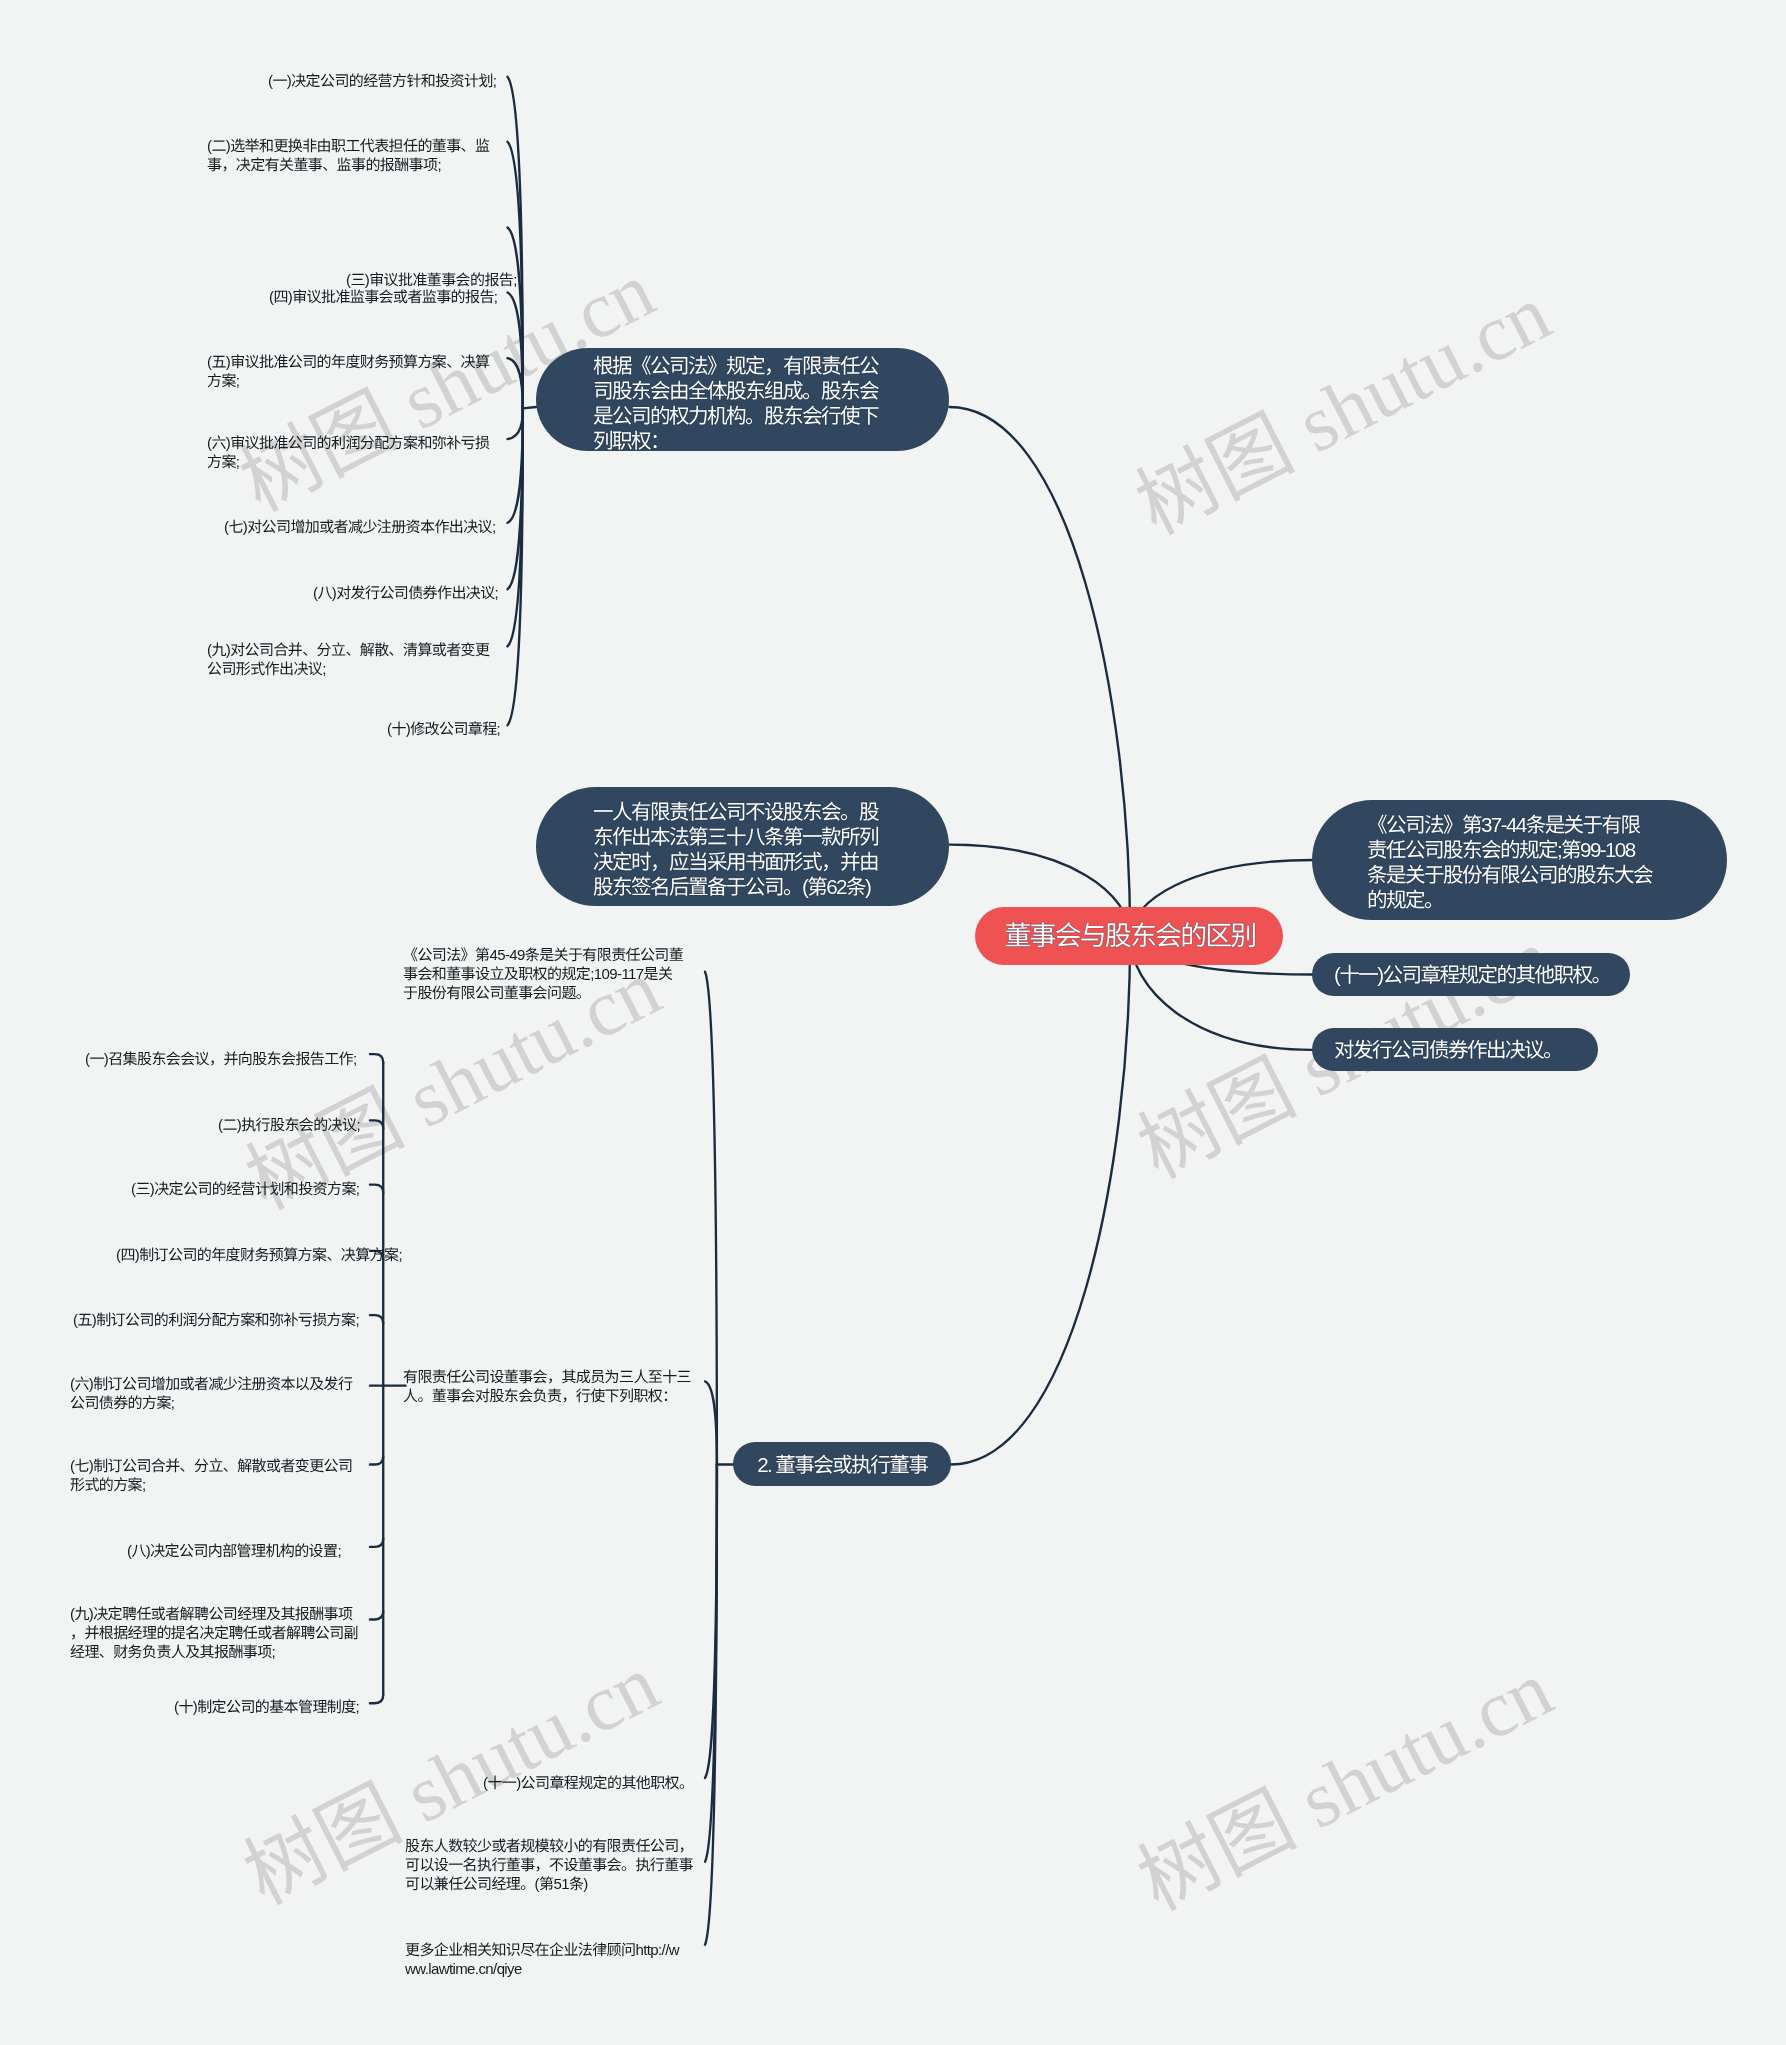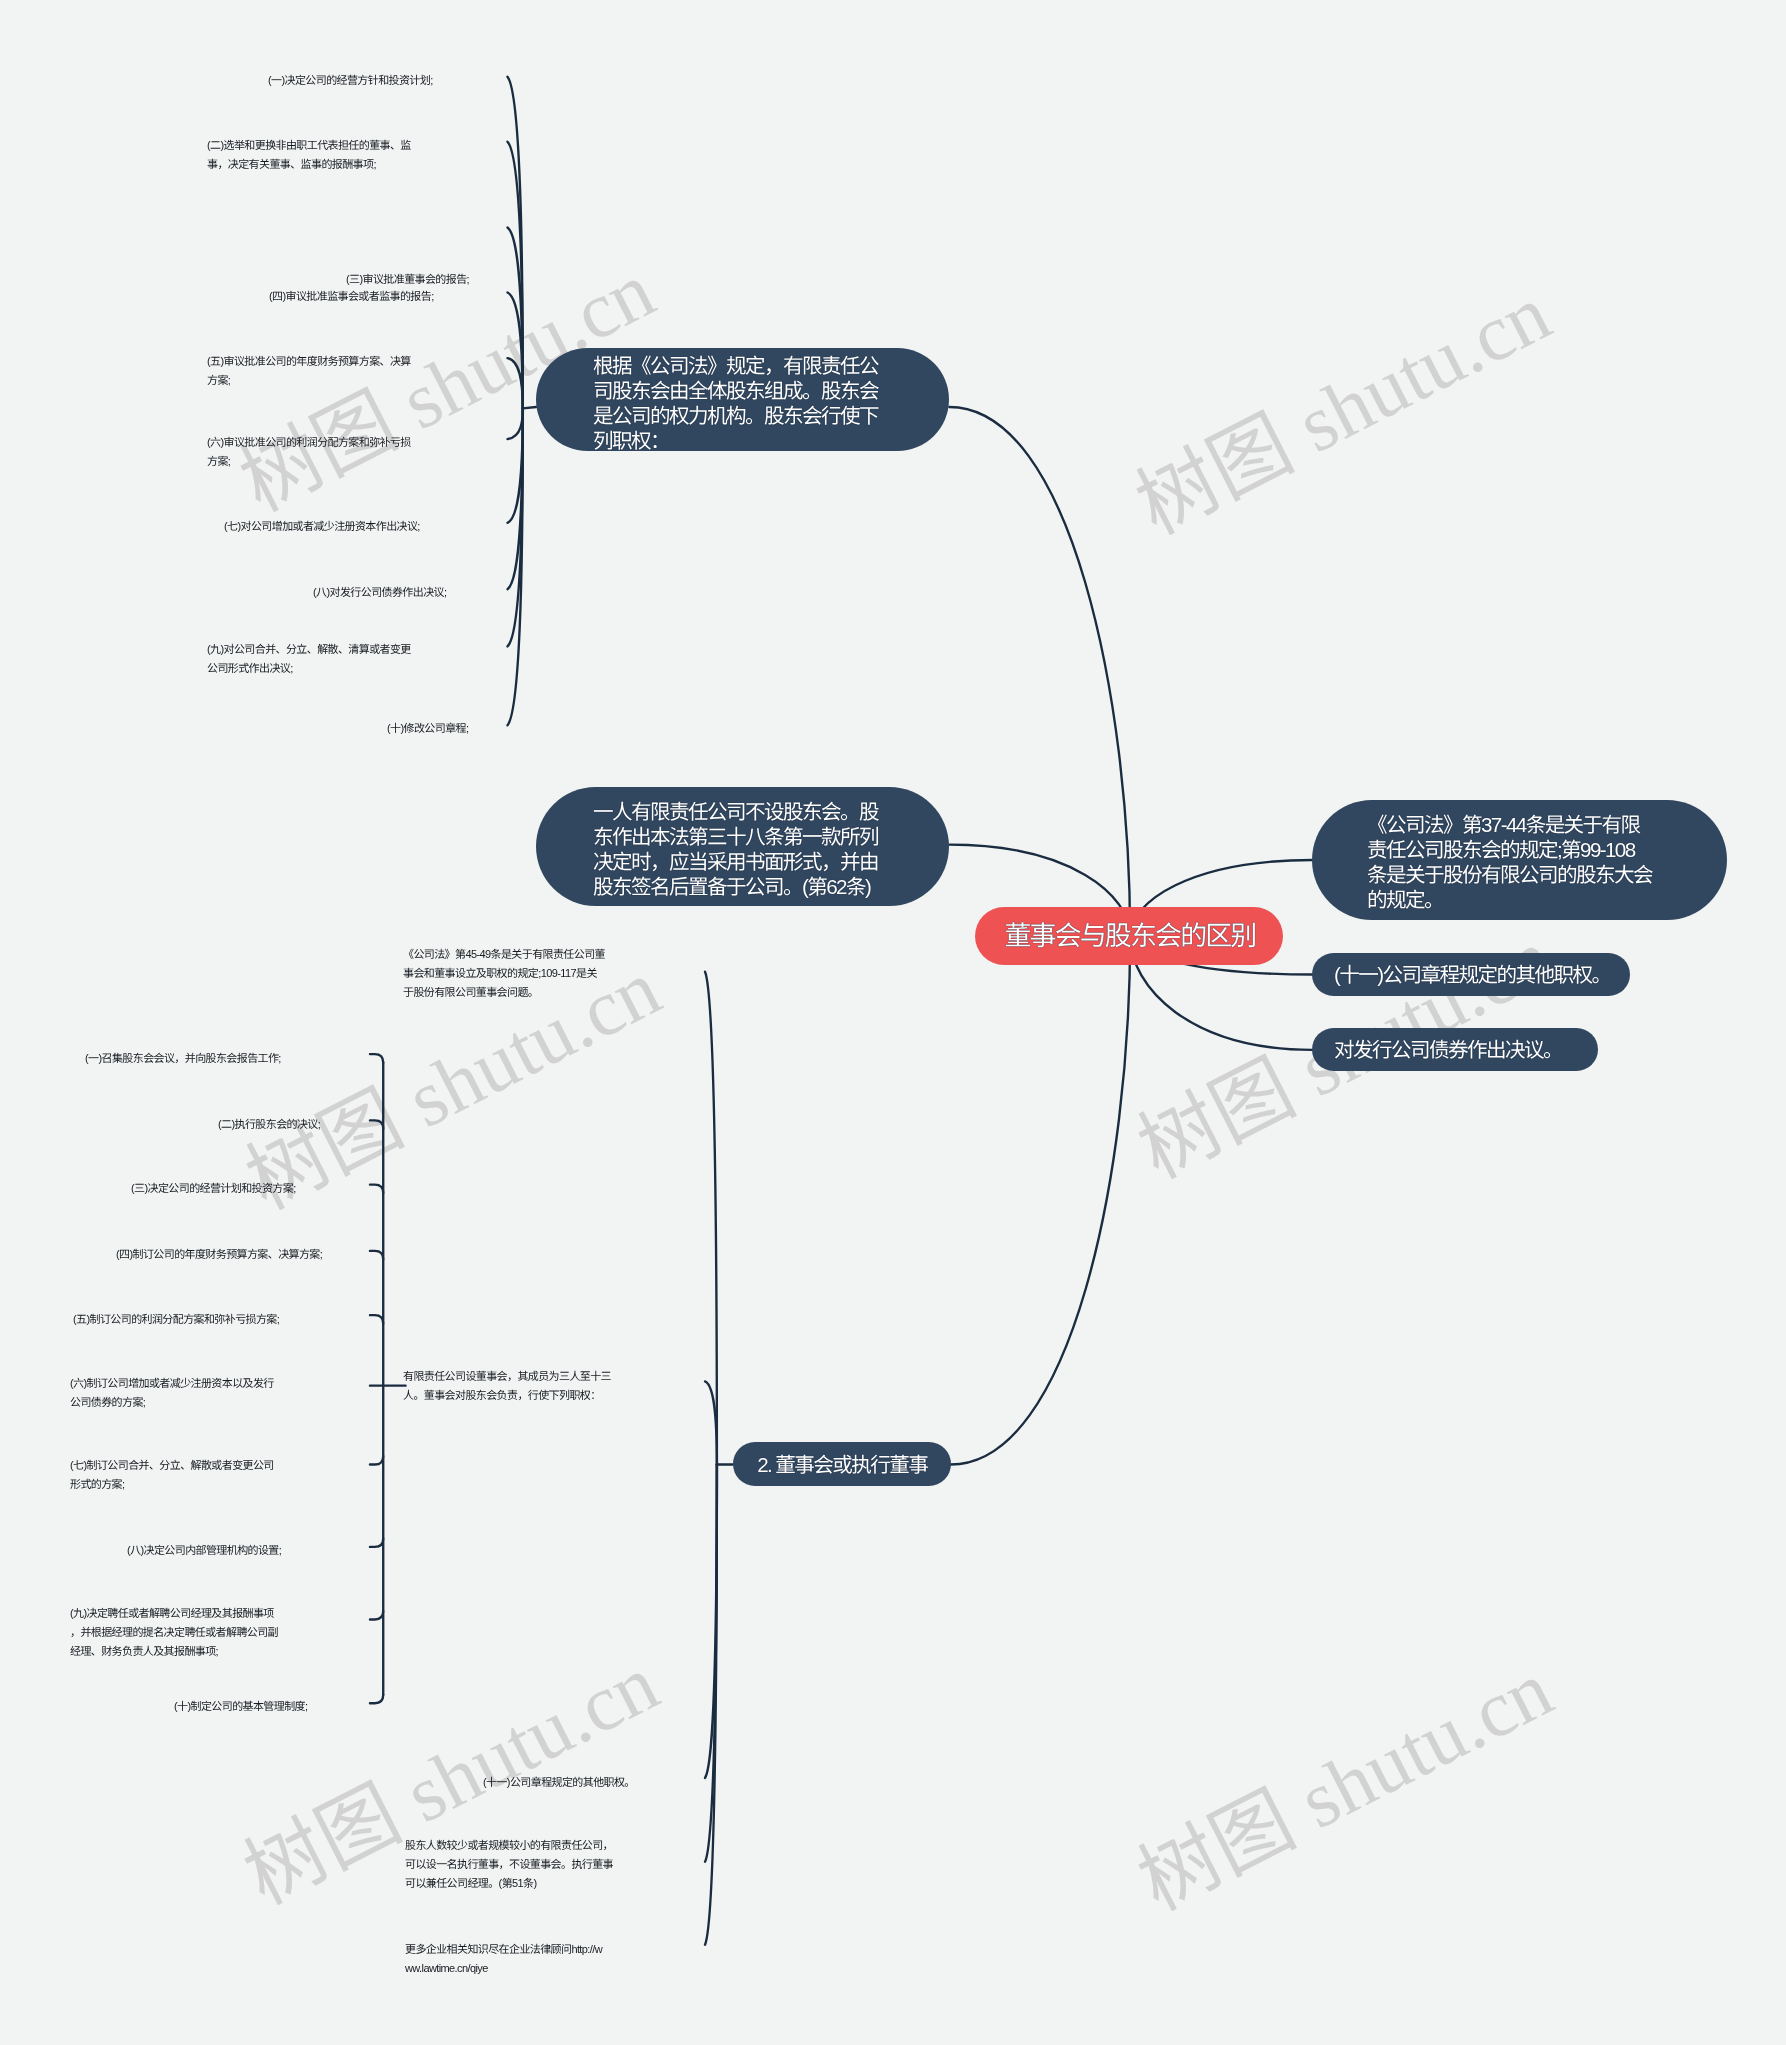--- a/index.html
+++ b/index.html
@@ -10,21 +10,21 @@
     background:#f2f3f3;
     font-family:"Liberation Sans",sans-serif;
     overflow:hidden;
     position:relative;
   }
   #stage{position:absolute;left:0;top:0;width:1787px;height:2046px;transform:translateZ(0);}
   svg.layer{position:absolute;left:0;top:0;width:1787px;height:2046px;pointer-events:none;}
   .wm{position:absolute;color:#d2d2d2;font-size:80px;
       transform:rotate(-27deg);transform-origin:left bottom;white-space:nowrap;
       font-family:"Liberation Serif",serif;}
-  .txt{position:absolute;color:#161b20;font-size:11px;letter-spacing:-0.6px;line-height:19px;
+  .txt{position:absolute;color:#161b20;font-size:15px;letter-spacing:-0.6px;line-height:19px;
        white-space:pre;text-align:left;}
   .node{position:absolute;background:#31475f;color:#ffffff;border-radius:697px;
         font-size:20.6px;letter-spacing:-1.6px;line-height:25px;box-sizing:border-box;
         display:flex;align-items:center;}
   .node > span{display:block;width:100%;white-space:pre-line;
       text-shadow:0 0 0.7px #16243a,0 0 0.7px #16243a;}
   .node.oneline > span{white-space:nowrap;}
   .node.root{background:#ee5253;color:#ffffff;font-size:27px;line-height:33px;letter-spacing:-1.9px;padding-left:1.9px;}
 </style>
 </head>

